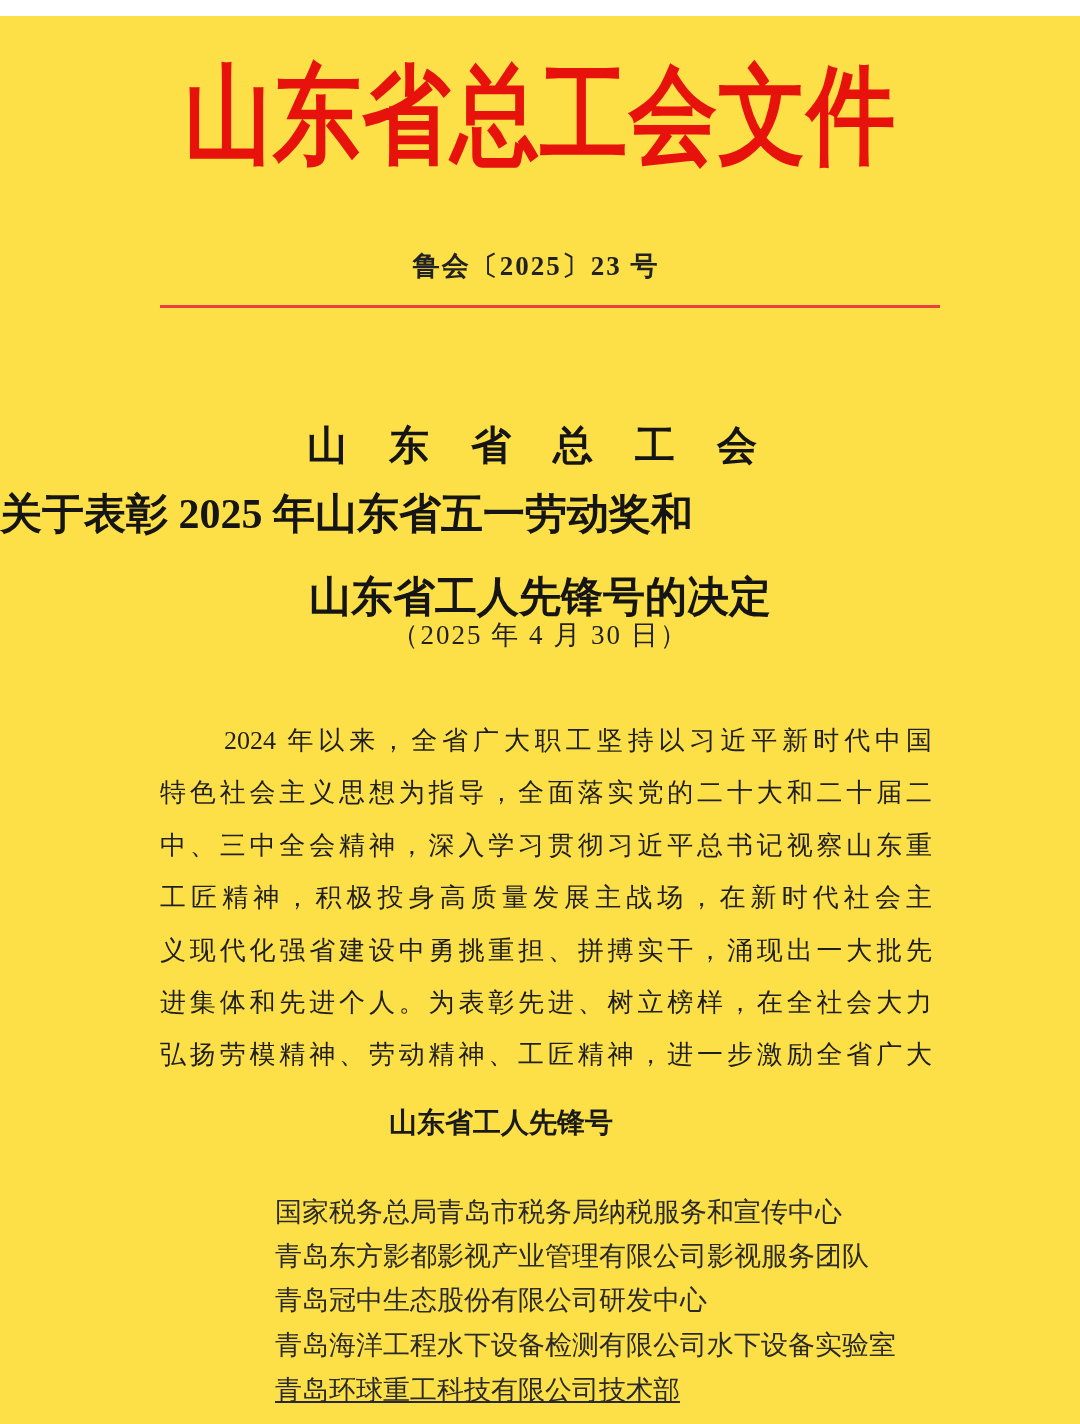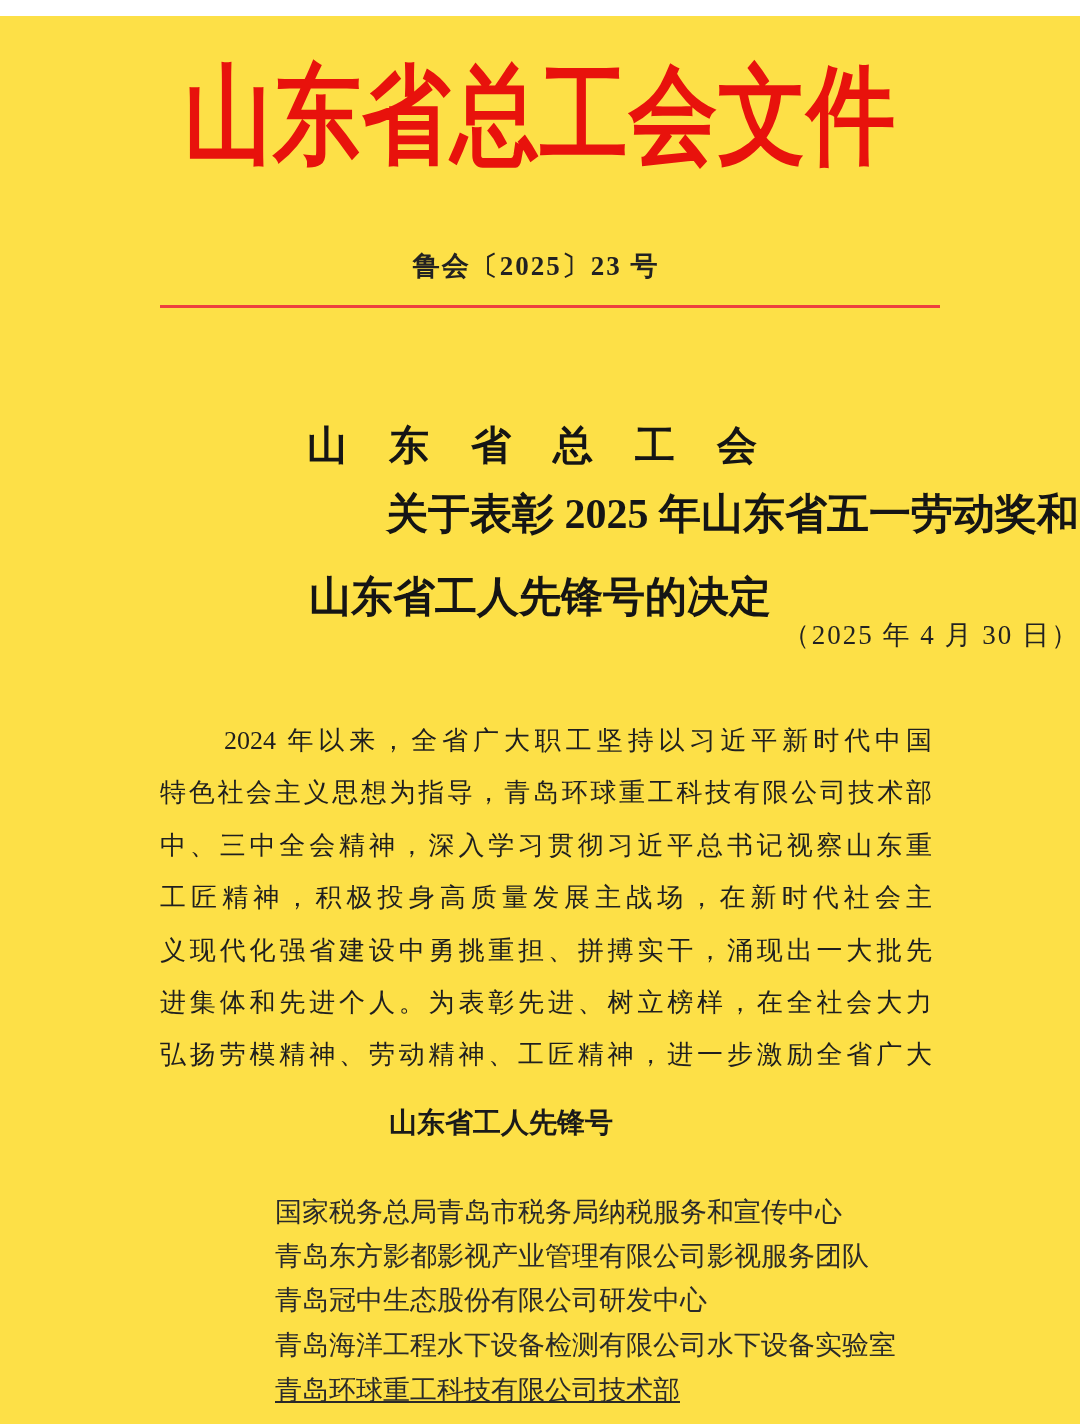--- a/index.html
+++ b/index.html
@@ -58,40 +58,40 @@
     left: 0; right: 0; top: 402px;
     text-align: center;
     font-size: 40px;
     font-weight: bold;
     letter-spacing: 16px;
     color: #151515;
     white-space: nowrap;
   }
   .title-line2 {
     position: absolute;
-    left: 0; right: 1px; top: 470px;
-    text-align: right;
+    left: 0; right: 10px; top: 470px;
+    text-align: left;
     font-size: 42px;
     font-weight: bold;
     color: #151515;
     white-space: nowrap;
   }
   .title-line3 {
     position: absolute;
     left: 0; right: 0; top: 553px;
     text-align: center;
     font-size: 42px;
     font-weight: bold;
     color: #151515;
     white-space: nowrap;
   }
   .title-date {
     position: absolute;
     left: 0; right: 0; top: 601px;
-    text-align: right;
+    text-align: center;
     font-size: 27px;
     letter-spacing: 2px;
     color: #222222;
   }
   
   .body-block {
     position: absolute;
     left: 160px; top: 699px;
     width: 772px;
   }
@@ -159,21 +159,21 @@
 
   <div class="red-rule"></div>
 
   <div class="title-org">山 东 省 总 工 会</div>
   <div class="title-line2">关于表彰 2025 年山东省五一劳动奖和</div>
   <div class="title-line3">山东省工人先锋号的决定</div>
   <div class="title-date">（2025 年 4 月 30 日）</div>
 
   <div class="body-block">
     <div class="body-line indent">2024 年以来，全省广大职工坚持以习近平新时代中国</div>
-    <div class="body-line">特色社会主义思想为指导，青岛环球重工科技有限公司技术部</div>
+    <div class="body-line">特色社会主义思想为指导，全面落实党的二十大和二十届二</div>
     <div class="body-line">中、三中全会精神，深入学习贯彻习近平总书记视察山东重</div>
     <div class="body-line">工匠精神，积极投身高质量发展主战场，在新时代社会主</div>
     <div class="body-line">义现代化强省建设中勇挑重担、拼搏实干，涌现出一大批先</div>
     <div class="body-line">进集体和先进个人。为表彰先进、树立榜样，在全社会大力</div>
     <div class="body-line">弘扬劳模精神、劳动精神、工匠精神，进一步激励全省广大</div>
   </div>
 
   <div class="roster-header">山东省工人先锋号</div>
 
 

